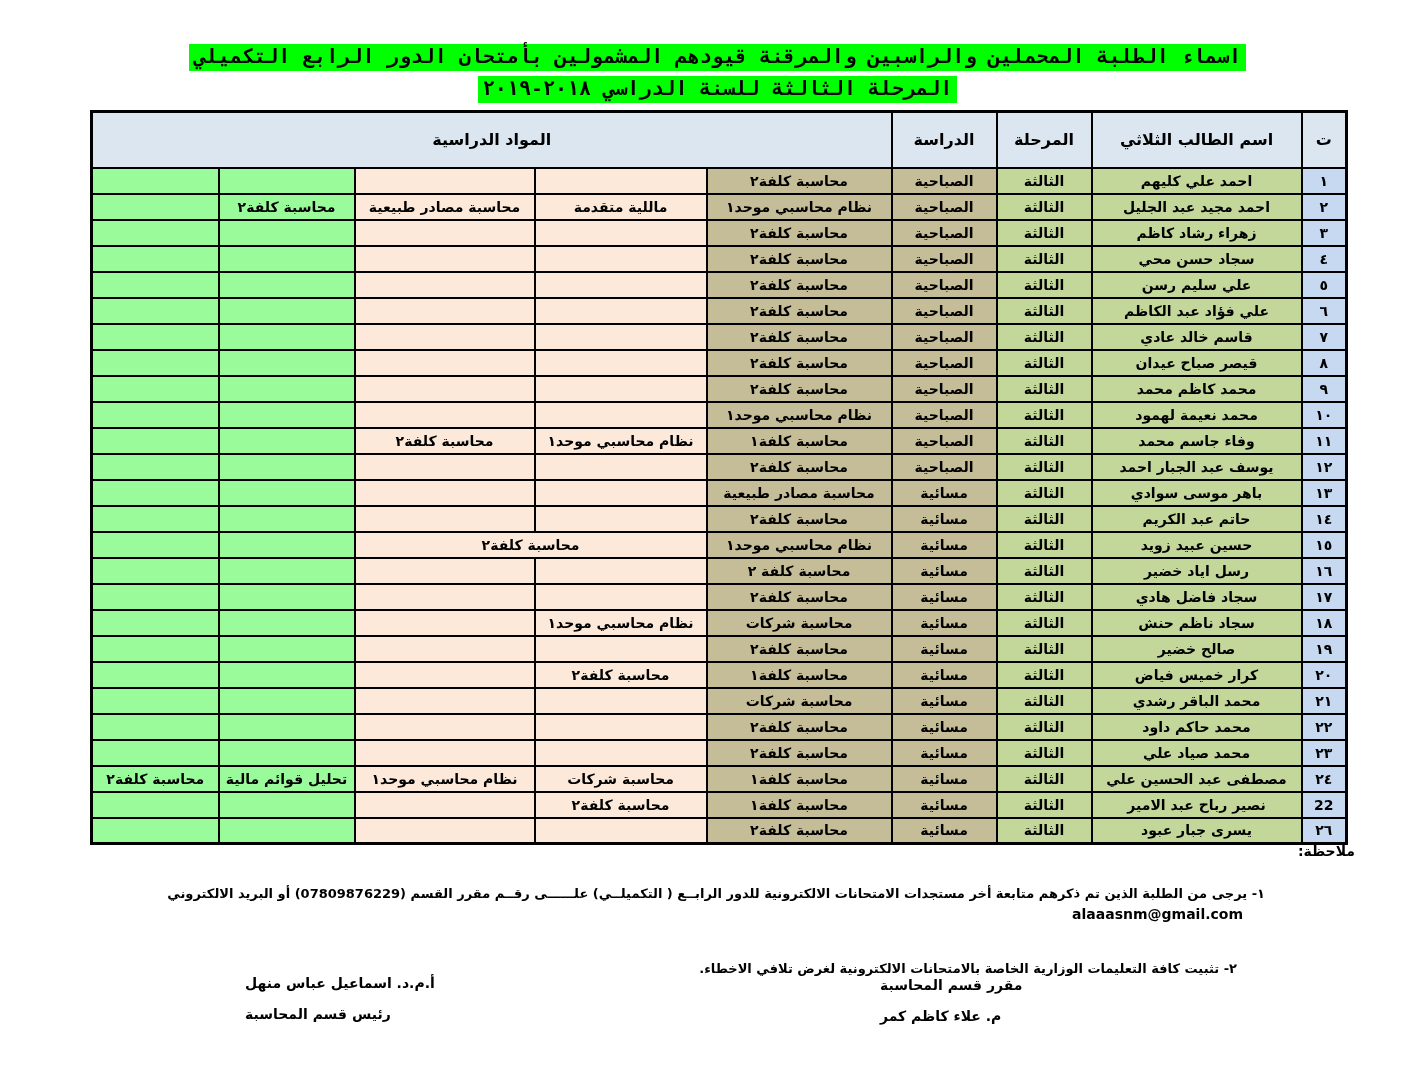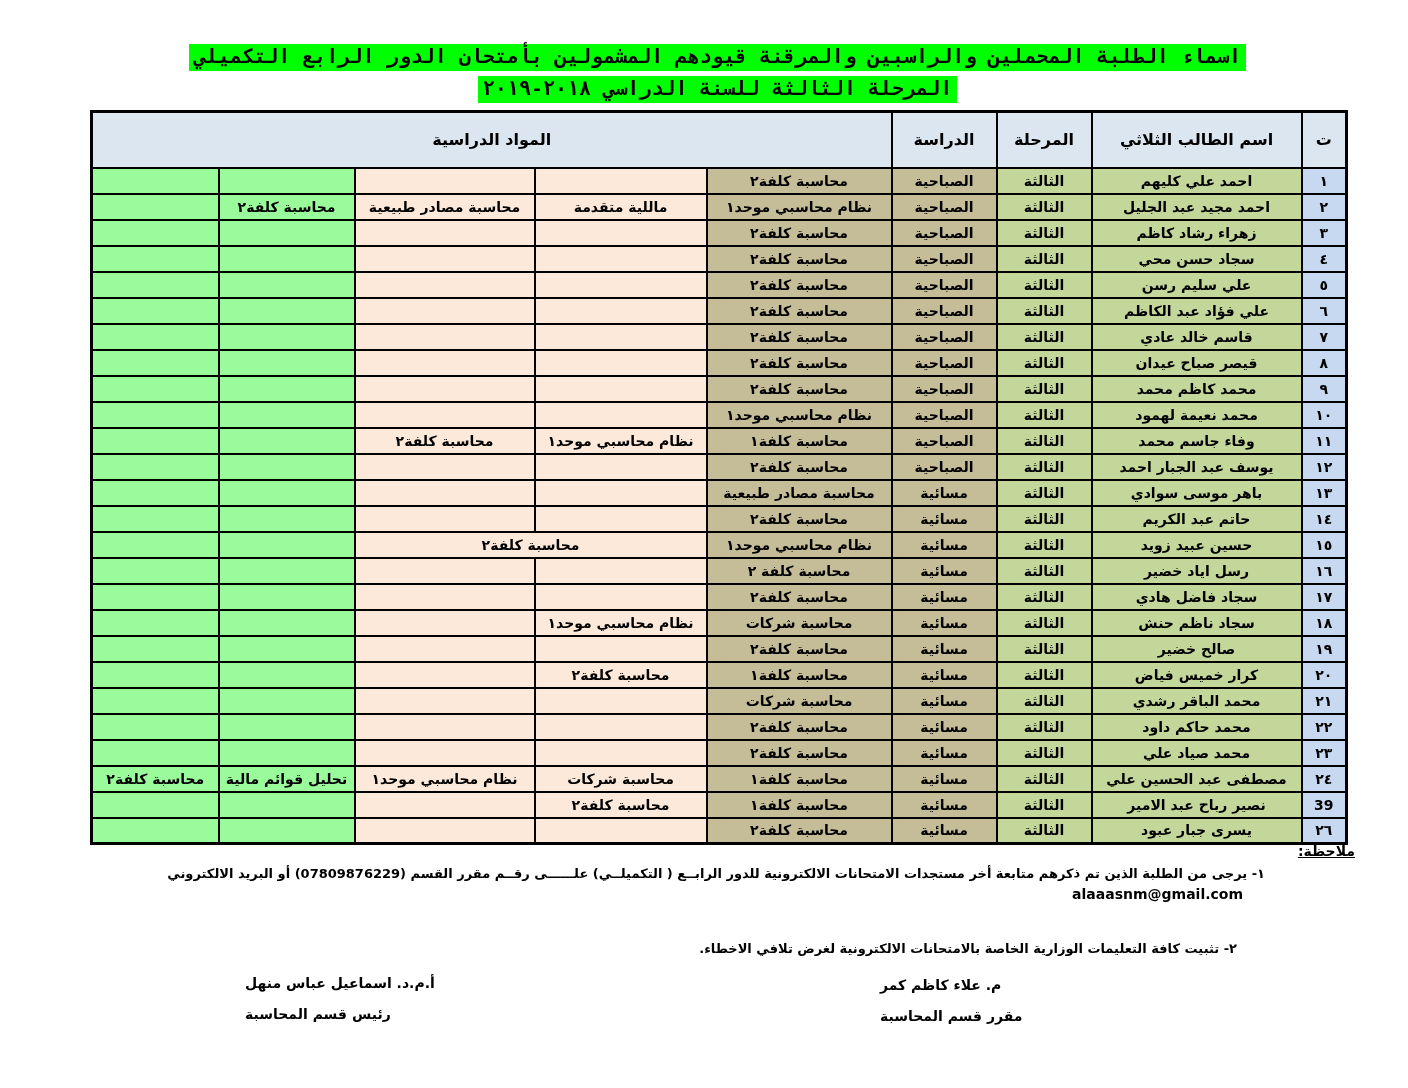--- a/index.html
+++ b/index.html
@@ -43,21 +43,21 @@
   .col-name{ background:var(--c-name); text-align:right; padding-right:8px; font-size:15px;}
   .col-stage{ background:var(--c-name); }
   .col-study{ background:var(--c-tan); }
   .col-s1{ background:var(--c-tan); }
   .col-s2,.col-s3,.col-s23{ background:var(--c-cream); }
   .col-s4,.col-s5{ background:var(--c-green); }
   .notes{
     position:absolute; top:843px; left:53px; width:1302px;
     direction:rtl; text-align:right; font-size:13px;
   }
-  .notes-heading{ text-decoration:underline; font-size:14px; margin-bottom:4px;}
+  .notes-heading{ font-size:14px; margin-bottom:24px;}
   .note-line{ padding-right:90px; margin-bottom:2px; line-height:21px;text-align:right;}
   .note-email{ padding-right:112px; direction:ltr; text-align:right; margin-bottom:5px; font-size:14px;}
   .note-line2{ padding-right:118px;margin-top:36px; }
   .sig{ position:absolute; text-align:left; direction:rtl; font-size:14px; line-height:31px;}
   .sig-right{ top:970px; left:880px; width:240px; }
   .sig-left{ top:968px; left:245px; width:280px; }
 </style>
 </head>
 <body>
 
@@ -345,21 +345,21 @@
         <td class="col-name">مصطفى عبد الحسين علي</td>
         <td class="col-stage">الثالثة</td>
         <td class="col-study">مسائية</td>
         <td class="col-s1">محاسبة كلفة١</td>
         <td class="col-s2">محاسبة شركات</td>
         <td class="col-s3">نظام محاسبي موحد١</td>
         <td class="col-s4">تحليل قوائم مالية</td>
         <td class="col-s5">محاسبة كلفة٢</td>
       </tr>
       <tr>
-        <td class="col-num">39</td>
+        <td class="col-num">22</td>
         <td class="col-name">نصير رباح عبد الامير</td>
         <td class="col-stage">الثالثة</td>
         <td class="col-study">مسائية</td>
         <td class="col-s1">محاسبة كلفة١</td>
         <td class="col-s2">محاسبة كلفة٢</td>
         <td class="col-s3"></td>
         <td class="col-s4"></td>
         <td class="col-s5"></td>
       </tr>
       <tr>
@@ -377,20 +377,20 @@
 </table>
 
 <div class="notes">
   <div class="notes-heading">ملاحظة:</div>
   <div class="note-line">١- يرجى من الطلبة الذين تم ذكرهم متابعة أخر مستجدات الامتحانات الالكترونية للدور الرابــع ( التكميلــي) علــــــى رقــم مقرر القسم (07809876229) أو البريد الالكتروني</div>
   <div class="note-email">alaaasnm@gmail.com</div>
   <div class="note-line note-line2">٢- تثبيت كافة التعليمات الوزارية الخاصة بالامتحانات الالكترونية لغرض تلافي الاخطاء.</div>
 </div>
 
 <div class="sig sig-right">
+  <div>مقرر قسم المحاسبة</div>
   <div>م. علاء كاظم كمر</div>
-  <div>مقرر قسم المحاسبة</div>
 </div>
 
 <div class="sig sig-left">
   <div>أ.م.د. اسماعيل عباس منهل</div>
   <div>رئيس قسم المحاسبة</div>
 </div>
 
 </body></html>

